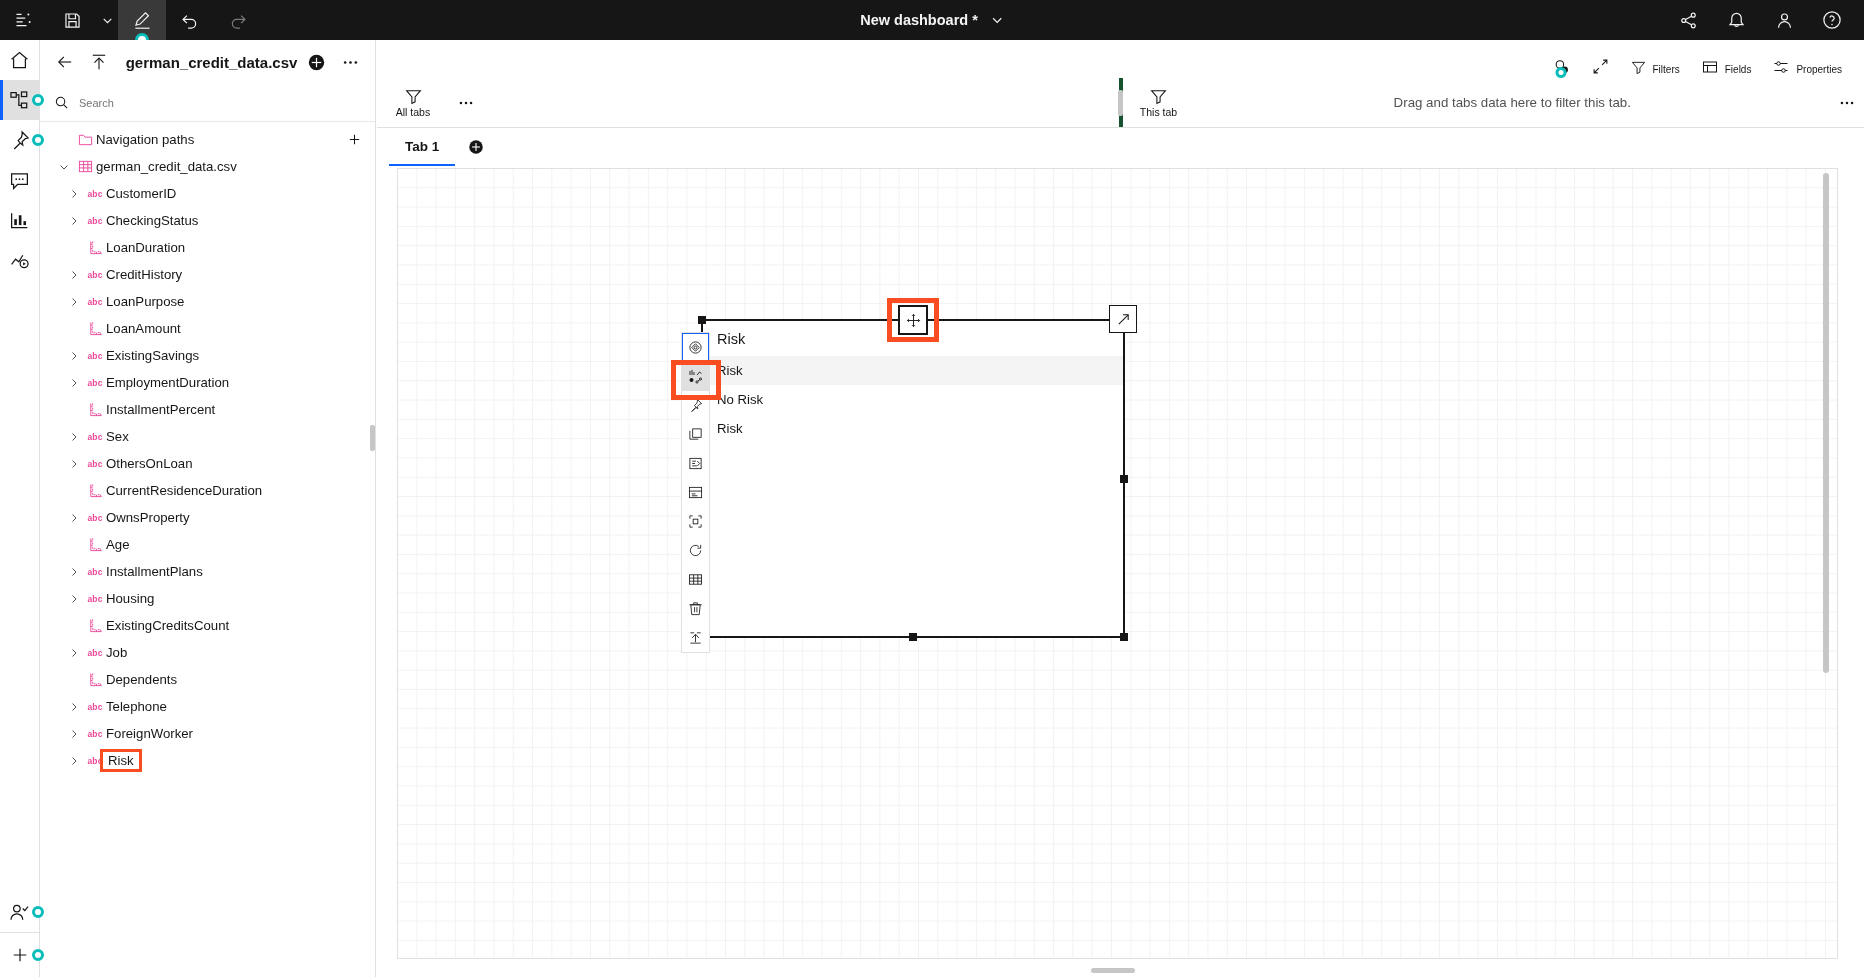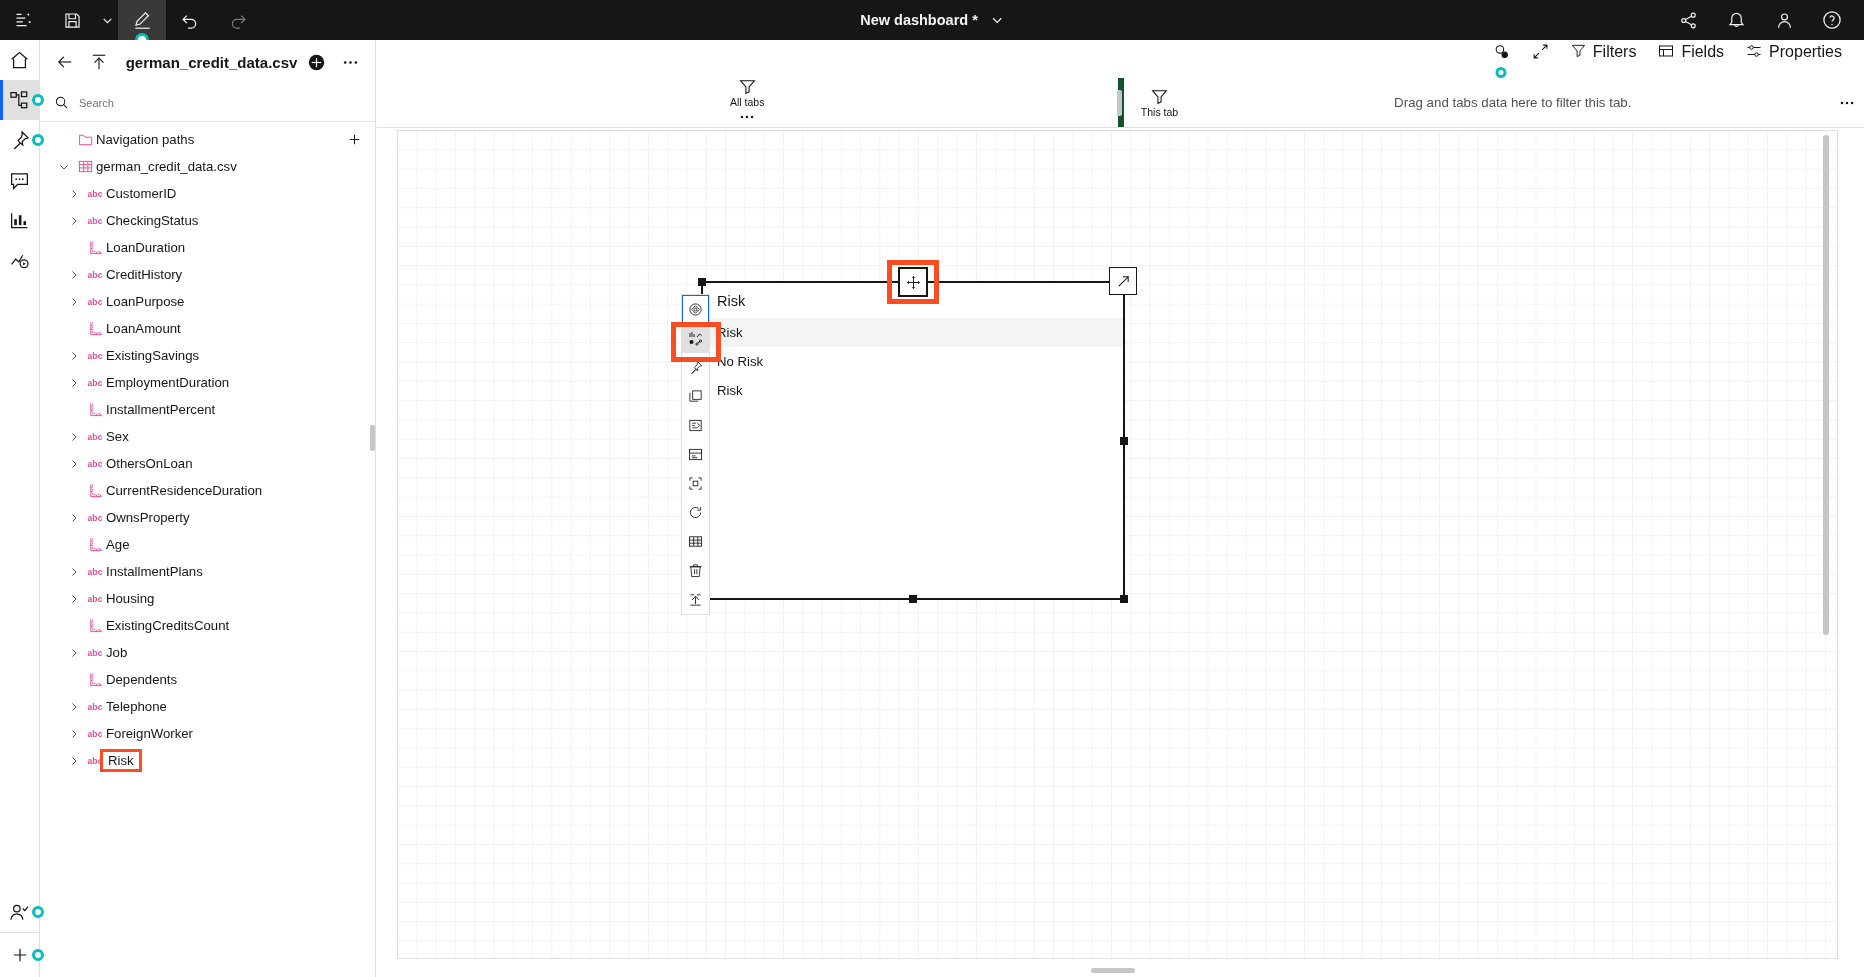--- a/index.html
+++ b/index.html
@@ -123,38 +123,38 @@
   
   .dash {
     position: absolute; top: 40px; left: 377px; right: 0; bottom: 0;
     background: #ffffff; display: flex; flex-direction: column;
   }
   .dash-toolbar {
     height: 38px; display: flex; align-items: center; justify-content: flex-end;
     gap: 2px; padding-right: 12px; flex-shrink: 0;
   }
   .dt-btn {
-    height: 32px; display: flex; align-items: flex-start; gap: 7px;
-    padding: 0 10px; font-size: 16px; color: #161616; cursor: pointer;
+    height: 32px; display: flex; align-items: flex-end; gap: 7px;
+    padding: 0 10px; font-size: 10px; color: #161616; cursor: pointer;
     position: relative;
   }
   .dt-dot {
     position: absolute; left: 50%; bottom: -3px; transform: translateX(-50%);
     width: 11px; height: 11px; border-radius: 50%;
     border: 3px solid #08bdba; background: #ffffff;
   }
 
   .filterbar {
     height: 50px; display: flex; align-items: stretch; flex-shrink: 0;
     border-bottom: 1px solid #e0e0e0;
   }
   .fb-zone {
     flex: 1; display: flex; align-items: center; position: relative;
   }
-  .fb-zone.left { border-right: 6px solid #14532d; flex-direction: column; }
+  .fb-zone.left { border-right: 4px solid #14532d; }
   .fb-tag {
     width: 72px; display: flex; flex-direction: column; align-items: center;
     justify-content: center; gap: 1px; color: #161616; font-size: 10.5px;
     flex-shrink: 0;
   }
   .fb-drop {
     flex: 1; text-align: center; font-size: 13.3px; color: #525252;
   }
   .fb-more {
     width: 34px; display: flex; align-items: center; justify-content: center;
@@ -806,20 +806,32 @@
       <div class="fb-more">
         <svg width="18" height="18" viewBox="0 0 32 32" fill="currentColor">
           <circle cx="7" cy="16" r="2.2"></circle>
             <circle cx="16" cy="16" r="2.2"></circle>
             <circle cx="25" cy="16" r="2.2"></circle>
         </svg>
       </div>
     </div>
   </div>
 
+  <div class="tabbar">
+    <div class="tab active">
+      <span>Tab 1</span>
+    </div>
+    <div class="tab-add">
+      <svg width="18" height="18" viewBox="0 0 32 32" fill="currentColor">
+        <circle cx="16" cy="16" r="12"></circle>
+        <path d="M15 9h2v14h-2z" fill="#fff"></path>
+          <path d="M9 15h14v2H9z" fill="#fff"></path>
+      </svg>
+    </div>
+  </div>
 
   <div class="canvas-wrap">
     <div class="canvas">
 
       <div class="wtools" id="wtools">
           <div class="wt-btn first">
             <svg width="15" height="15" viewBox="0 0 32 32" fill="none" stroke="currentColor" stroke-width="1.8">
               <circle cx="16" cy="16" r="12"></circle>
               <path d="M16 8l8 8-8 8-8-8z"></path>
               <circle cx="16" cy="16" r="3"></circle>

